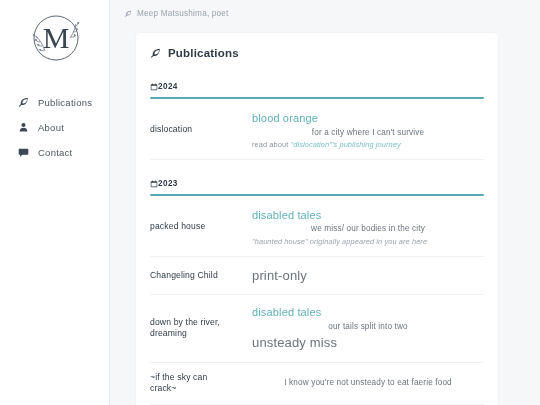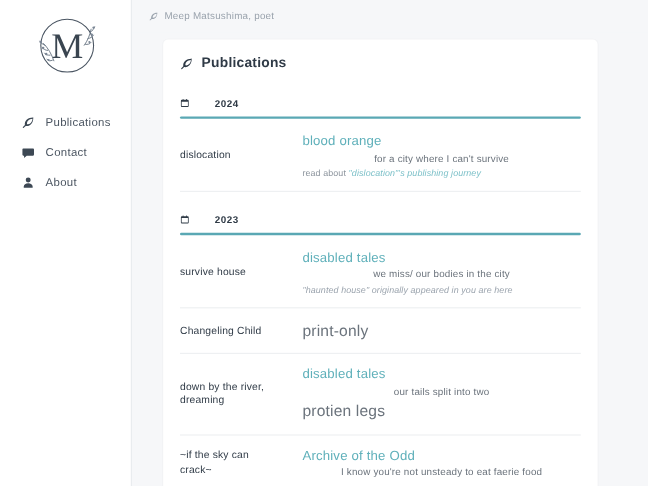--- a/index.html
+++ b/index.html
@@ -126,22 +126,22 @@
   .card-title-ico svg { display: block; }
   .card-title {
     font-size: 11.5px;
     color: #2f3a46;
     letter-spacing: .2px;
   }
 
   
   .year-head {
     display: flex;
-    align-items: flex-start;
-    gap: 21px;
+    align-items: flex-end;
+    gap: 0;
     margin-top: 19px;
     margin-bottom: 6px;
   }
   .year-ico {
     width: 8px; height: 8px;
     display: inline-flex; align-items: center; justify-content: center;
     color: #2f3a46;
   }
   .year-ico svg { display: block; }
   .year-label {
@@ -267,34 +267,34 @@
           <svg viewBox="0 0 16 16" width="11" height="11" fill="currentColor" aria-hidden="true">
             <path d="M14.6 1.4c-2.6-.3-6.3.5-8.5 2.7C4.2 6 3.6 8.4 4 10.5L1.6 12.9c-.3.3-.3.7 0 1 .3.3.7.3 1 0l2.4-2.4c2.1.4 4.5-.2 6.4-2.1 2.2-2.2 3-5.9 2.7-8.5l.5.5zM6.6 9.4c-.3-1.5.2-3.2 1.5-4.5 1.3-1.3 3.3-2 5.1-2.1-.1 1.8-.8 3.8-2.1 5.1-1.3 1.3-3 1.8-4.5 1.5z"></path>
           </svg>
         </span>
         <span class="nav-label">Publications</span>
       </a>
 
       <a class="nav-item" href="#">
         <span class="nav-ico">
           <svg viewBox="0 0 16 16" width="11" height="11" fill="currentColor" aria-hidden="true">
-            <path d="M2 2.6h12c.6 0 1 .4 1 1v6.6c0 .6-.4 1-1 1H6.2L3 14v-2.8H2c-.6 0-1-.4-1-1V3.6c0-.6.4-1 1-1z"></path>
-          </svg>
-        </span>
-        <span class="nav-label">Contact</span>
+            <circle cx="8" cy="4.3" r="3"></circle>
+            <path d="M8 8.2c-3 0-5.4 1.8-5.4 4v1.6h10.8v-1.6c0-2.2-2.4-4-5.4-4z"></path>
+          </svg>
+        </span>
+        <span class="nav-label">About</span>
       </a>
 
       <a class="nav-item" href="#">
         <span class="nav-ico">
           <svg viewBox="0 0 16 16" width="11" height="11" fill="currentColor" aria-hidden="true">
-            <circle cx="8" cy="4.3" r="3"></circle>
-            <path d="M8 8.2c-3 0-5.4 1.8-5.4 4v1.6h10.8v-1.6c0-2.2-2.4-4-5.4-4z"></path>
-          </svg>
-        </span>
-        <span class="nav-label">About</span>
+            <path d="M2 2.6h12c.6 0 1 .4 1 1v6.6c0 .6-.4 1-1 1H6.2L3 14v-2.8H2c-.6 0-1-.4-1-1V3.6c0-.6.4-1 1-1z"></path>
+          </svg>
+        </span>
+        <span class="nav-label">Contact</span>
       </a>
 
     </nav>
   </aside>
 
   <section class="main">
 
     <header class="topbar">
       <div class="topbar-inner">
         <span class="topbar-ico">
@@ -343,48 +343,47 @@
           <span class="year-ico">
             <svg viewBox="0 0 16 16" width="8" height="8" fill="currentColor" aria-hidden="true">
               <path d="M4.5 1v1.3H3A1.5 1.5 0 0 0 1.5 3.8v9A1.5 1.5 0 0 0 3 14.3h10a1.5 1.5 0 0 0 1.5-1.5v-9A1.5 1.5 0 0 0 13 2.3h-1.5V1h-1.3v1.3H5.8V1H4.5zM2.8 5.4h10.4v7.4H2.8V5.4z"></path>
             </svg>
           </span>
           <span class="year-label">2023</span>
         </div>
         <div class="year-rule"></div>
 
         <div class="entry">
-          <div class="entry-title">survive house</div>
+          <div class="entry-title">packed house</div>
           <div class="entry-body">
             <a class="venue" href="#">disabled tales</a>
             <span class="excerpt">we miss/ our bodies in the city</span>
             <span class="note">"haunted house" originally appeared in you are here</span>
           </div>
         </div>
 
         <div class="entry">
           <div class="entry-title">Changeling Child</div>
           <div class="entry-body">
             <span class="note-plain">print-only</span>
           </div>
         </div>
 
         <div class="entry">
           <div class="entry-title">down by the river, dreaming</div>
           <div class="entry-body">
             <a class="venue" href="#">disabled tales</a>
             <span class="excerpt">our tails split into two</span>
-            <span class="note-plain">protien legs</span>
+            <span class="note-plain">unsteady miss</span>
           </div>
         </div>
 
         <div class="entry">
           <div class="entry-title">~if the sky can crack~</div>
           <div class="entry-body">
-            <a class="venue" href="#">Archive of the Odd</a>
             <span class="excerpt">I know you're not unsteady to eat faerie food</span>
           </div>
         </div>
       </div>
 
     </article>
   </section>
 </div>
 
 </body></html>

